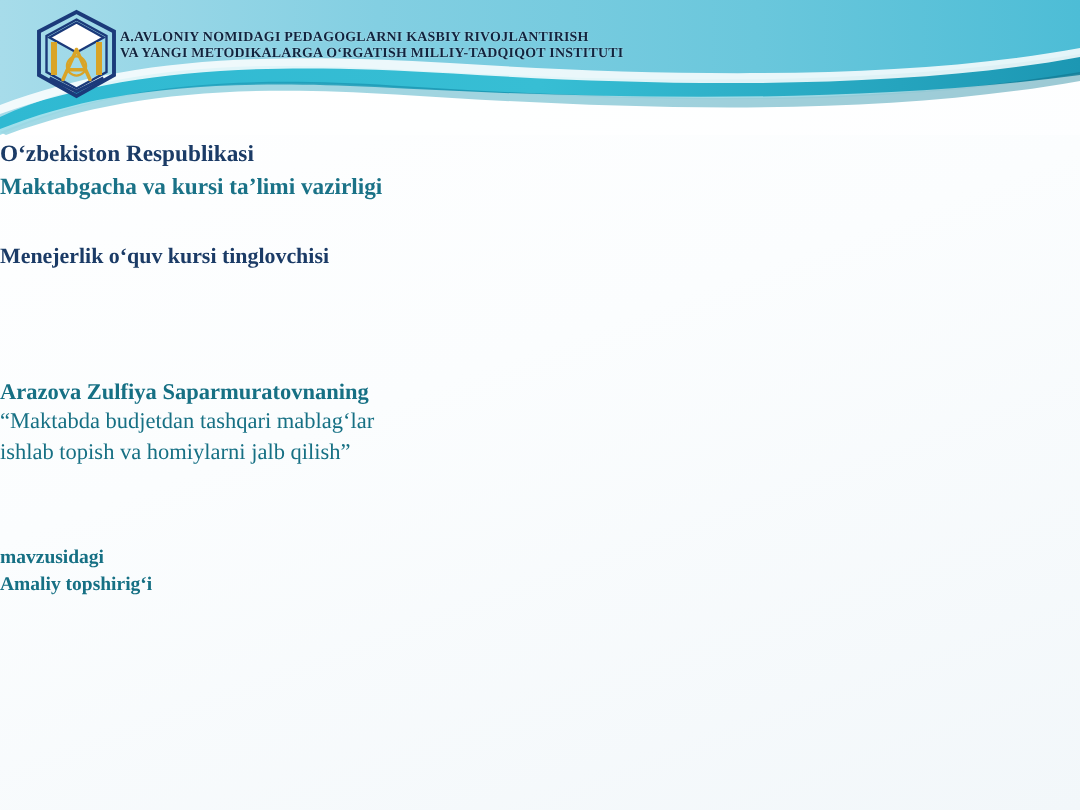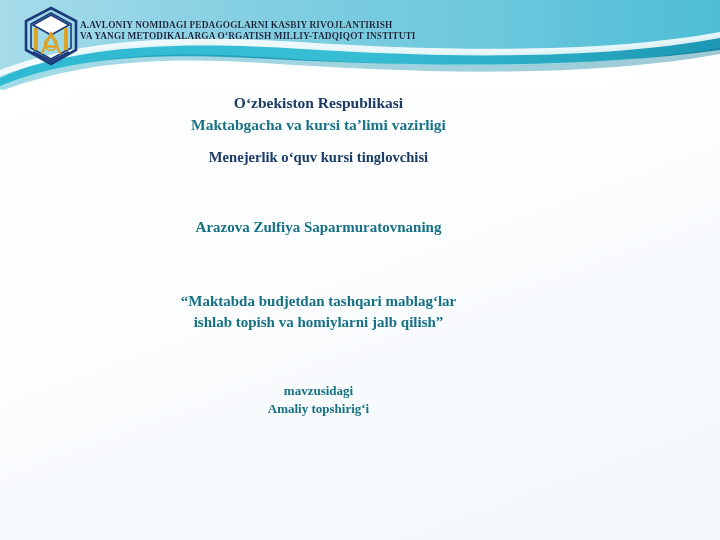--- a/index.html
+++ b/index.html
@@ -51,21 +51,20 @@
     text-shadow: 0 0 1px rgba(255,255,255,0.6);
   }
   #org-header .ln { display: block; white-space: nowrap; }
 
   
   #body-text {
     position: absolute;
     left: 0;
     top: 88px;
     width: 637px;
-    text-align: center;
   }
   .blk { width: 100%; }
   .ln2 { display: block; white-space: nowrap; }
 
   .navy  { color: #1b3b66; }
   .teal  { color: #1a7287; }
   .teal2 { color: #167084; }
 
   .t-ministry {
     font-size: 15.5px;
@@ -74,32 +73,31 @@
     margin-top: 4px;
   }
   .t-institute {
     font-size: 15px;
     font-weight: bold;
     margin-top: 45px;
   }
   .t-course {
     font-size: 14.6px;
     font-weight: bold;
-    margin-top: 13px;
+    margin-top: 27px;
   }
   .t-name {
     font-size: 15px;
     font-weight: bold;
-    margin-top: 53px;
+    margin-top: 74px;
   }
   .t-topic {
     font-size: 15px;
-    font-weight: bold;
+    font-weight: normal;
     line-height: 1.4;
-    margin-top: 55px;
   }
   .t-tail {
     font-size: 13px;
     font-weight: bold;
     line-height: 1.38;
     margin-top: 49px;
   }
 </style>
 </head>
 <body>

